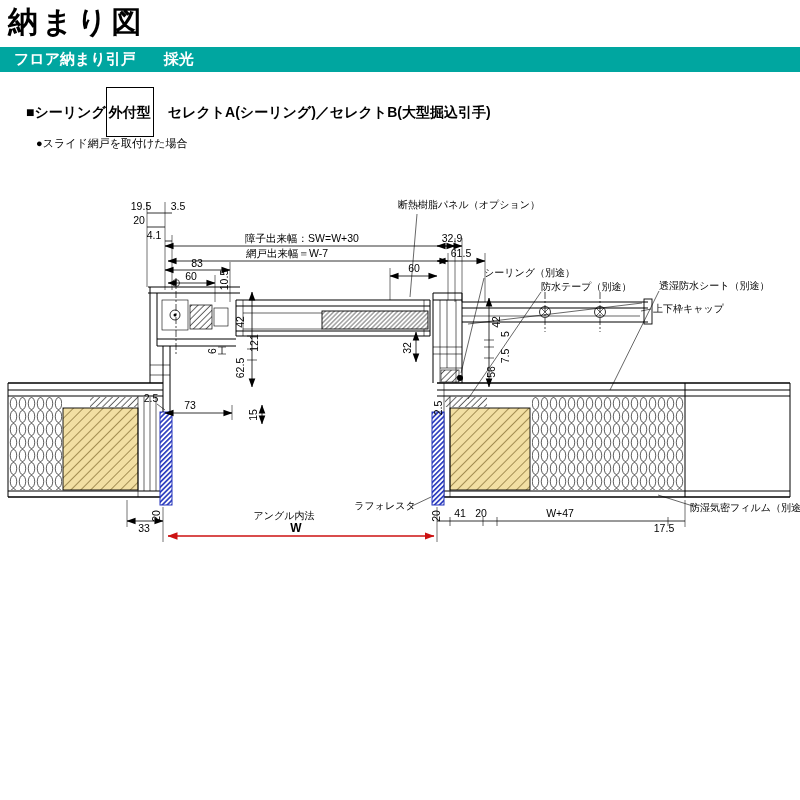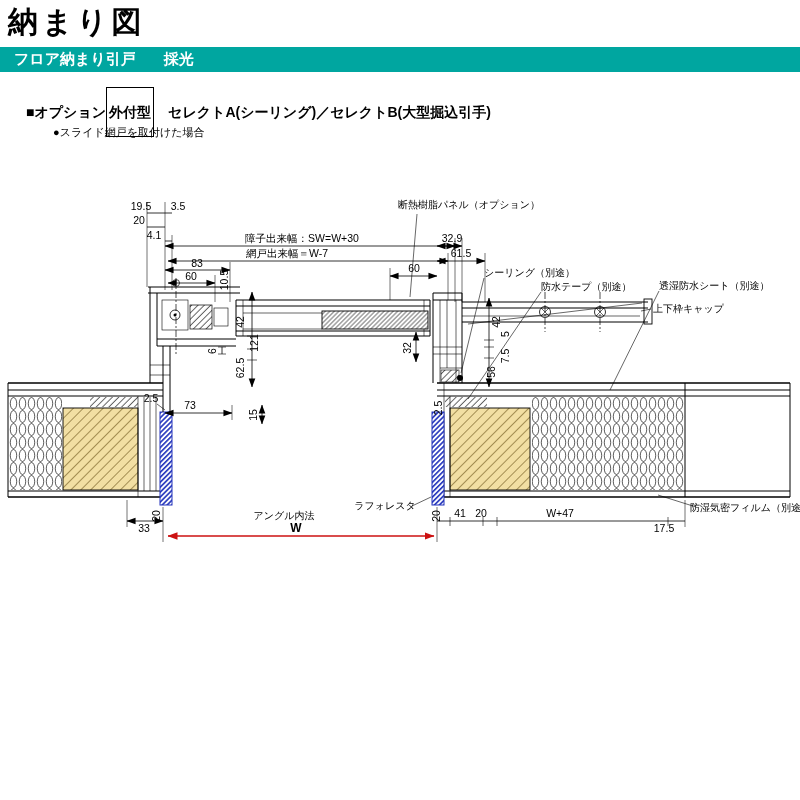--- a/index.html
+++ b/index.html
@@ -6,21 +6,21 @@
   .page{position:relative;width:800px;height:800px;background:#fff;overflow:hidden;
         font-family:"Liberation Sans","DejaVu Sans",sans-serif;color:#000;}
   .title{position:absolute;left:8px;top:2px;font-size:30px;font-weight:bold;letter-spacing:4px;}
   .banner{position:absolute;left:0;top:47px;width:800px;height:25px;background:#00a6a0;
           display:flex;align-items:center;}
   .banner span{color:#fff;font-weight:bold;font-size:15px;}
   .banner .bl{margin-left:14px;}
   .banner .br{margin-left:28px;}
   .subtitle{position:absolute;left:26px;top:104px;font-size:14px;font-weight:bold;white-space:pre;}
   .subtitle .boxed{border:1.5px solid #000;padding:16px 2px;}
-  .note{position:absolute;left:36px;top:125px;font-size:11px;margin-left:17px;}
+  .note{position:absolute;left:36px;top:136px;font-size:11px;}
   svg{position:absolute;left:0;top:150px;}
   svg text{font-family:"Liberation Sans","DejaVu Sans",sans-serif;fill:#000;}
   text.d{font-size:10.5px;}
   text.c{font-size:10px;}
   text.w{font-size:12px;font-weight:bold;}
   .ln{stroke:#000;stroke-width:1;fill:none;}
   .lt{stroke:#000;stroke-width:1.4;fill:none;}
   .th{stroke:#000;stroke-width:0.6;fill:none;}
   .ex{stroke:#000;stroke-width:0.55;fill:none;}
   .dl{stroke:#000;stroke-width:0.8;fill:none;}
@@ -32,21 +32,21 @@
 
 <div class="page">
 
   <div class="title">納まり図</div>
 
   <div class="banner">
     <span class="bl">フロア納まり引戸</span>
     <span class="br">採光</span>
   </div>
 
-  <div class="subtitle"><span>■オプション</span><span class="boxed">外付型</span><span>　セレクトA(シーリング)／セレクトB(大型掘込引手)</span></div>
+  <div class="subtitle"><span>■シーリング</span><span class="boxed">外付型</span><span>　セレクトA(シーリング)／セレクトB(大型掘込引手)</span></div>
 
   <div class="note">●スライド網戸を取付けた場合</div>
 
   <svg width="800" height="440" viewBox="0 0 800 440">
     <defs>
       <marker id="arr" viewBox="0 0 10 10" refX="9.5" refY="5" markerWidth="9" markerHeight="9" markerUnits="userSpaceOnUse" orient="auto-start-reverse">
         <path d="M0,1.3 L10,5 L0,8.7 Z" fill="#000"></path>
       </marker>
       <marker id="arrRed" viewBox="0 0 10 10" refX="9.5" refY="5" markerWidth="10" markerHeight="10" markerUnits="userSpaceOnUse" orient="auto-start-reverse">
         <path d="M0,1.3 L10,5 L0,8.7 Z" fill="#cc1111"></path>

